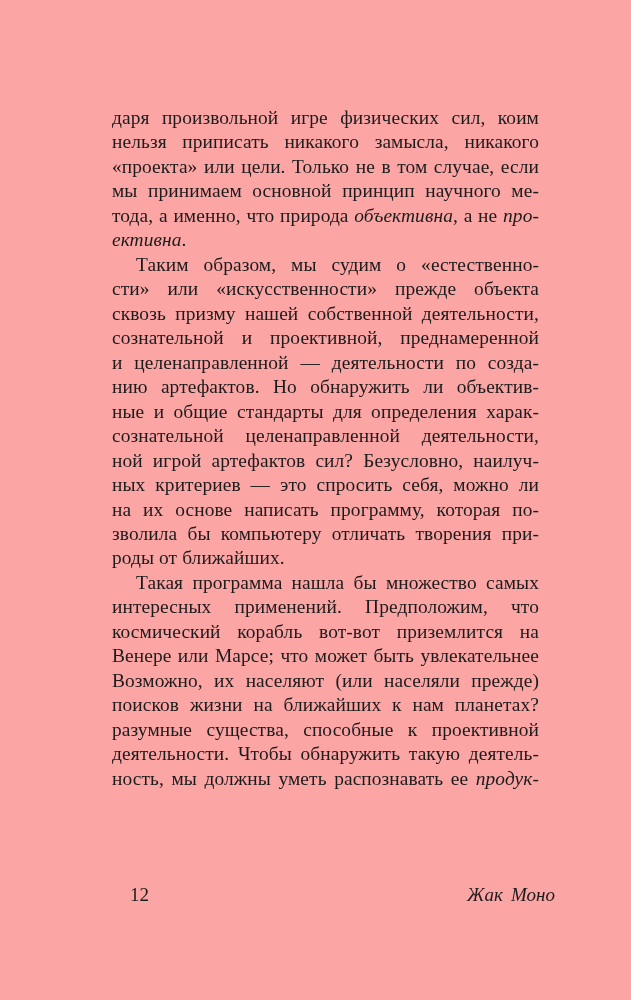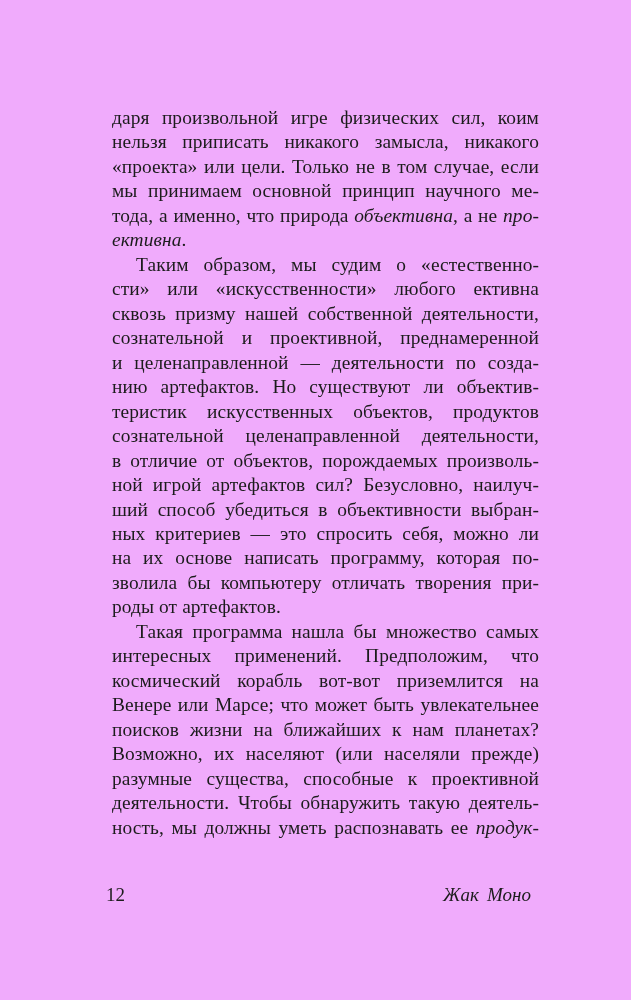--- a/index.html
+++ b/index.html
@@ -10,21 +10,21 @@
     width: 631px;
     height: 1000px;
     background: #ffffff;
     position: relative;
     overflow: hidden;
     font-family: "Liberation Serif", "DejaVu Serif", serif;
   }
   .page {
     position: absolute;
     inset: 0;
-    background: #f0abfc;
+    background: #fca5a5;
     color: #1c1c1c;
   }
   .textblock {
     position: absolute;
     left: 112px;
     top: 106px;
     width: 427px;
     font-size: 19.4px;
     color: #1c1c1c;
   }
@@ -41,21 +41,21 @@
     text-align-last: left;
   }
   .line.indent {
     text-indent: 24px;
     font-family: Liberation Serif, serif;
   }
   .line i {
   }
   .footer {
     position: absolute;
-    left: 104px;
+    left: 128px;
     top: 883px;
     width: 427px;
     height: 24px;
     line-height: 24px;
     font-size: 19px;
     color: #1c1c1c;
   }
   .footer .pagenum {
     position: absolute;
     left: 2px;
@@ -74,40 +74,38 @@
 
 <div class="page">
   <div class="textblock" id="textblock">
       <div class="line"><span>даря произвольной игре физических сил, коим</span></div>
       <div class="line"><span>нельзя приписать никакого замысла, никакого</span></div>
       <div class="line"><span>«проекта» или цели. Только не в том случае, если</span></div>
       <div class="line"><span>мы принимаем основной принцип научного ме-</span></div>
       <div class="line"><span>тода, а именно, что природа </span><i>объективна</i><span>, а не </span><i>про-</i></div>
       <div class="line short"><i>ективна</i><span>.</span></div>
       <div class="line indent"><span>Таким образом, мы судим о «естественно-</span></div>
-      <div class="line"><span>сти» или «искусственности» любого ективна</span></div>
+      <div class="line"><span>сти» или «искусственности» прежде объекта</span></div>
       <div class="line"><span>сквозь призму нашей собственной деятельности,</span></div>
       <div class="line"><span>сознательной и проективной, преднамеренной</span></div>
       <div class="line"><span>и целенаправленной — деятельности по созда-</span></div>
-      <div class="line"><span>нию артефактов. Но существуют ли объектив-</span></div>
-      <div class="line"><span>теристик искусственных объектов, продуктов</span></div>
+      <div class="line"><span>нию артефактов. Но обнаружить ли объектив-</span></div>
+      <div class="line"><span>ные и общие стандарты для определения харак-</span></div>
       <div class="line"><span>сознательной целенаправленной деятельности,</span></div>
-      <div class="line"><span>в отличие от объектов, порождаемых произволь-</span></div>
       <div class="line"><span>ной игрой артефактов сил? Безусловно, наилуч-</span></div>
-      <div class="line"><span>ший способ убедиться в объективности выбран-</span></div>
       <div class="line"><span>ных критериев — это спросить себя, можно ли</span></div>
       <div class="line"><span>на их основе написать программу, которая по-</span></div>
       <div class="line"><span>зволила бы компьютеру отличать творения при-</span></div>
-      <div class="line short"><span>роды от артефактов.</span></div>
+      <div class="line short"><span>роды от ближайших.</span></div>
       <div class="line indent"><span>Такая программа нашла бы множество самых</span></div>
       <div class="line"><span>интересных применений. Предположим, что</span></div>
       <div class="line"><span>космический корабль вот-вот приземлится на</span></div>
       <div class="line"><span>Венере или Марсе; что может быть увлекательнее</span></div>
+      <div class="line"><span>Возможно, их населяют (или населяли прежде)</span></div>
       <div class="line"><span>поисков жизни на ближайших к нам планетах?</span></div>
-      <div class="line"><span>Возможно, их населяют (или населяли прежде)</span></div>
       <div class="line"><span>разумные существа, способные к проективной</span></div>
       <div class="line"><span>деятельности. Чтобы обнаружить такую деятель-</span></div>
       <div class="line"><span>ность, мы должны уметь распознавать ее </span><i>продук-</i></div>
     </div>
   <div class="footer">
     <span class="pagenum">12</span>
     <span class="running">Жак Моно</span>
   </div>
 </div>
 

